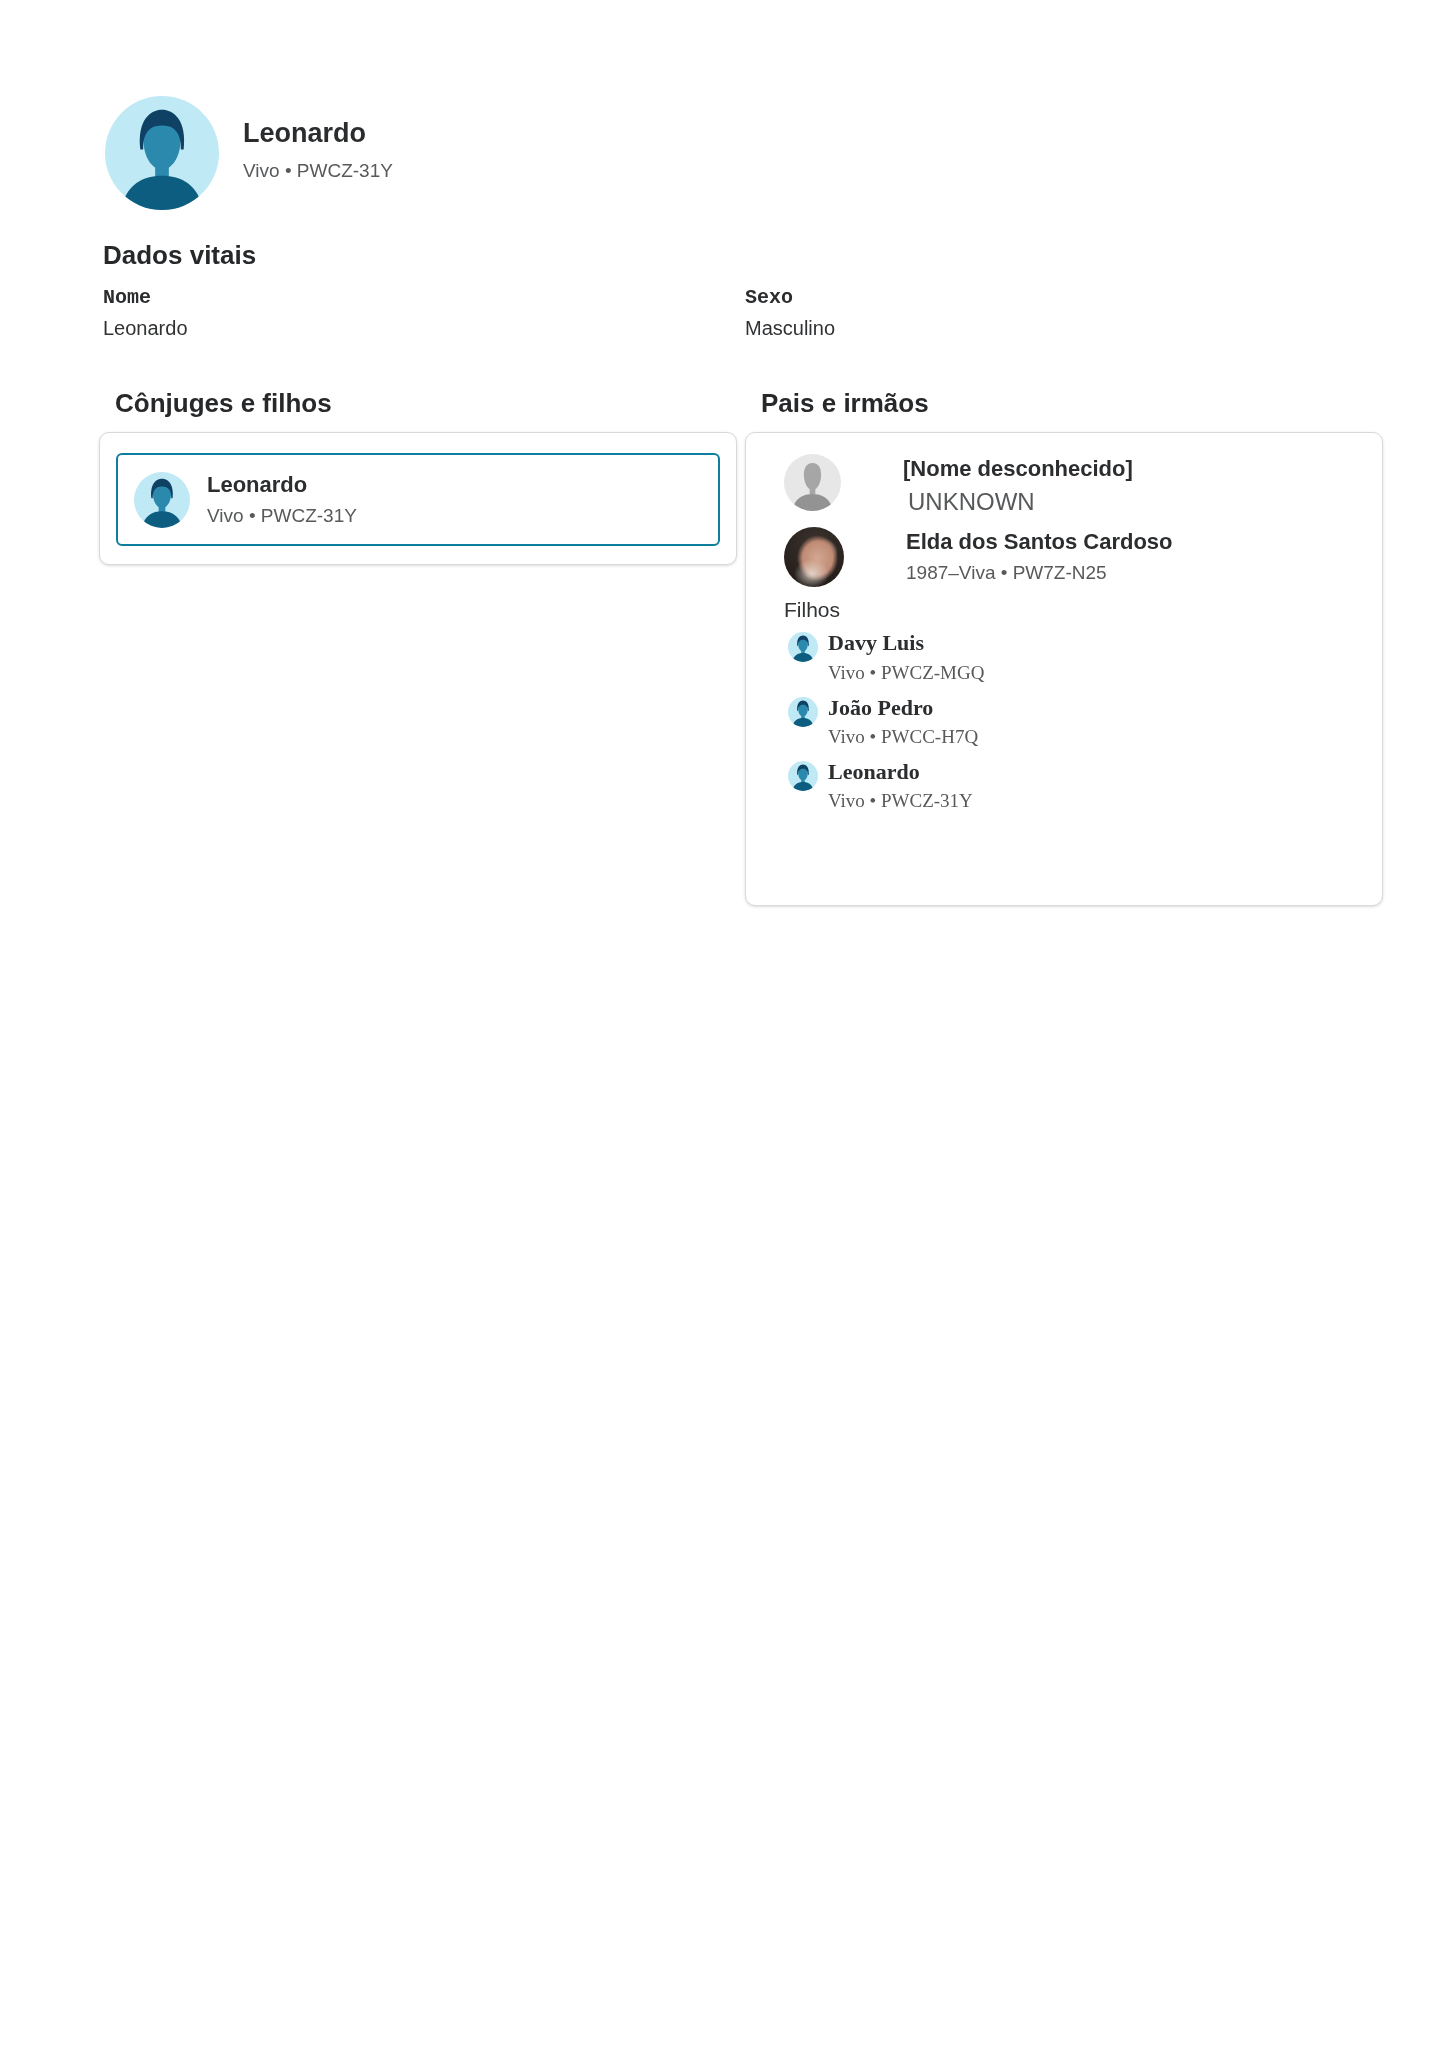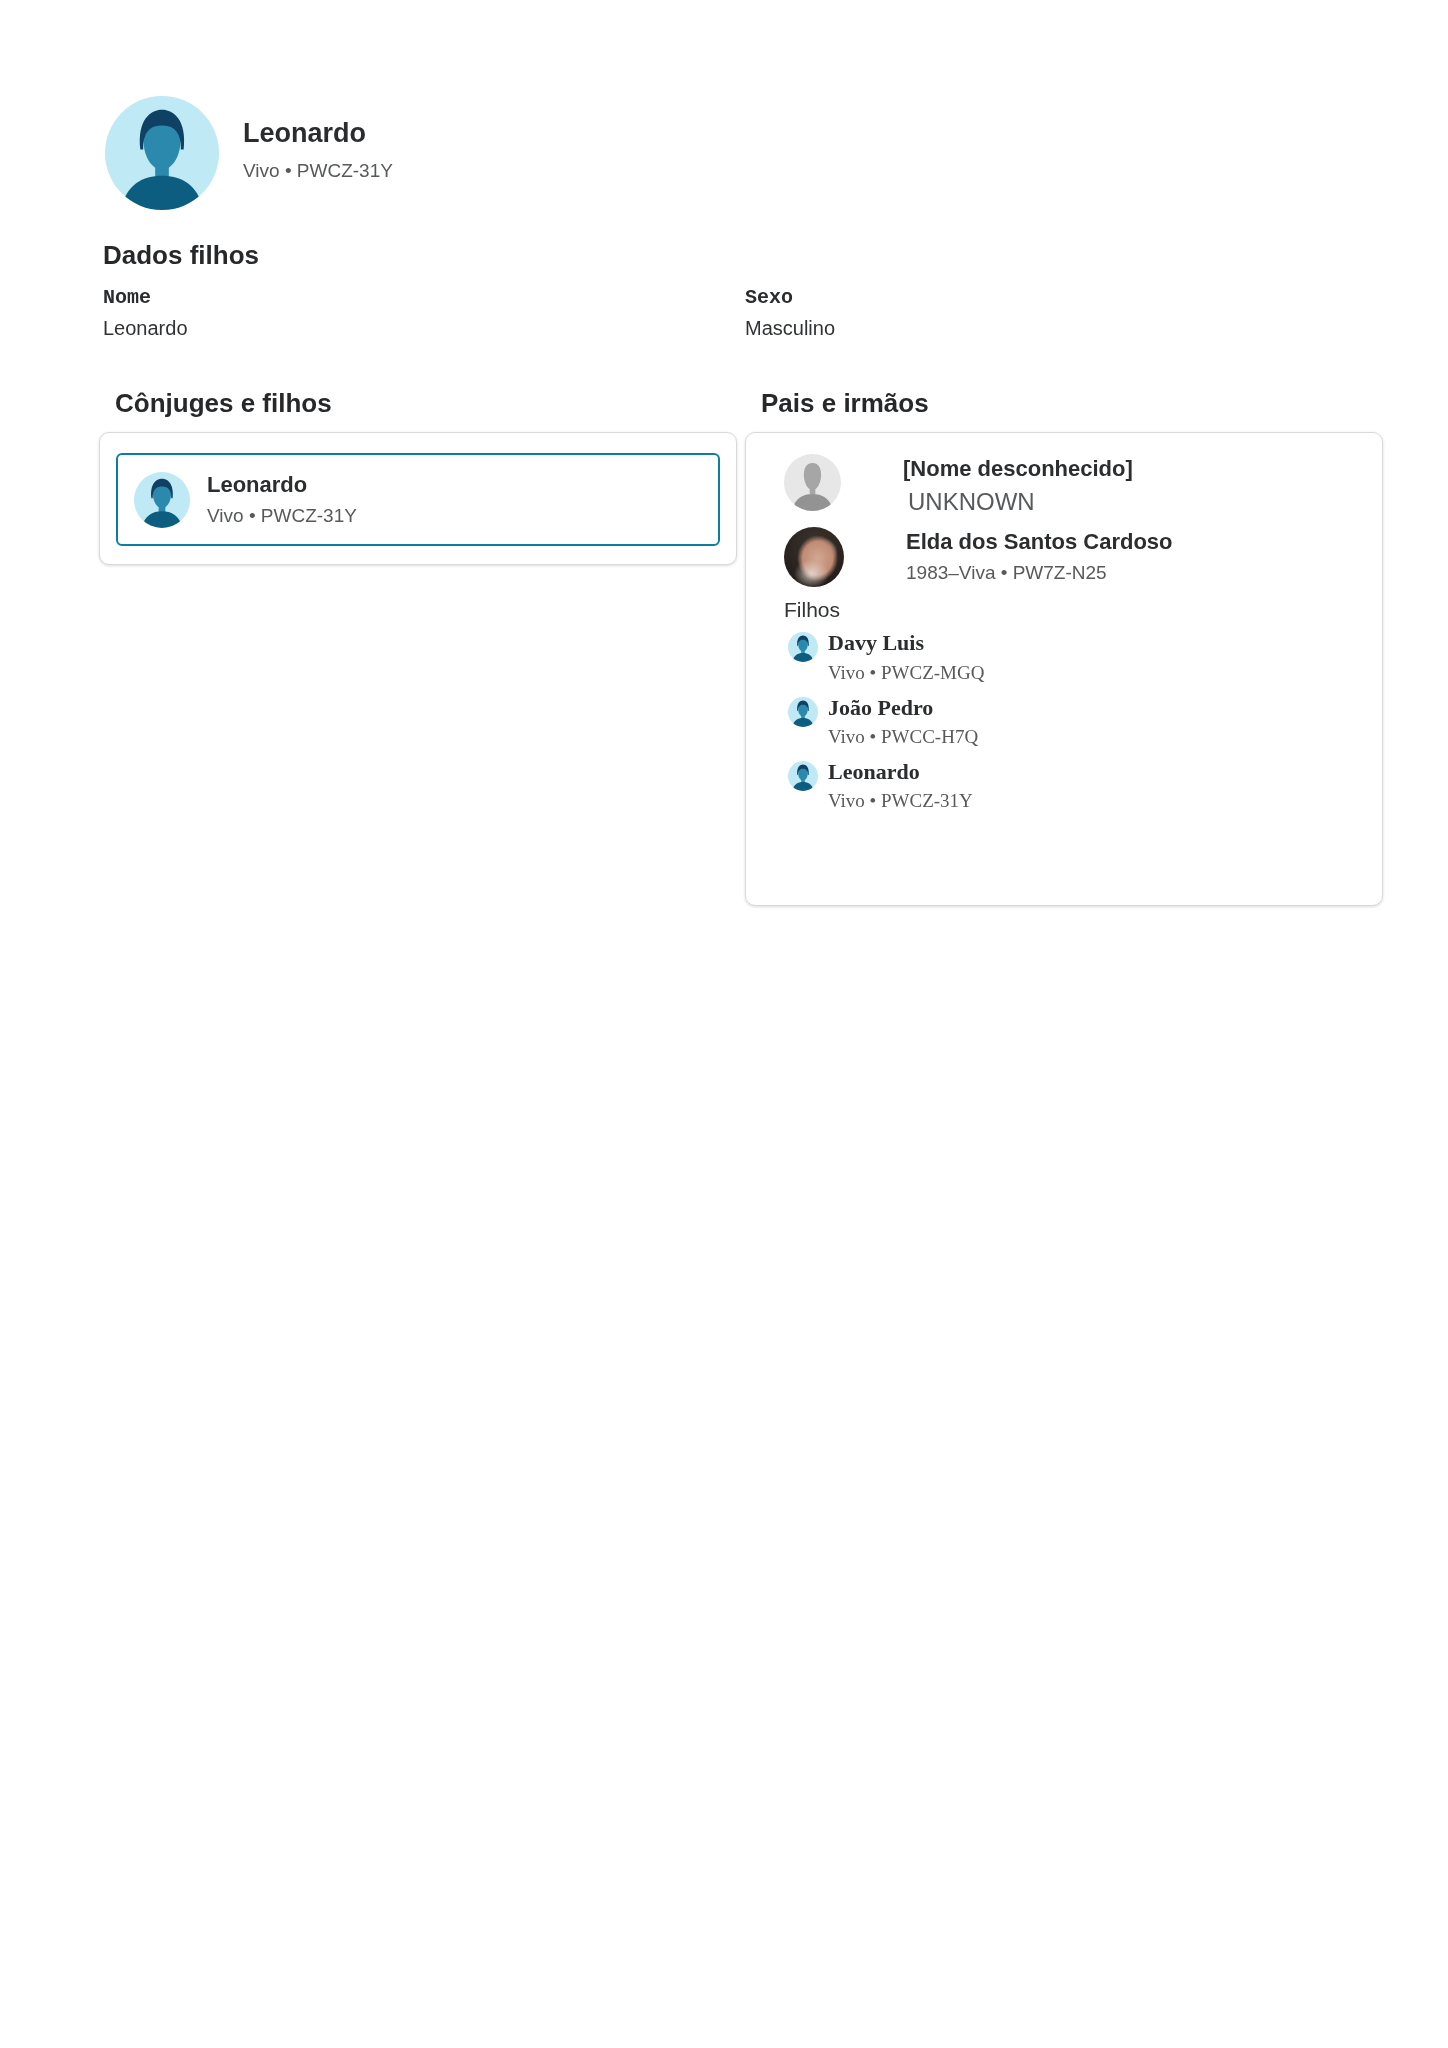--- a/index.html
+++ b/index.html
@@ -108,21 +108,21 @@
       <path class="hair" d="M31 47 C28 21 40 12 50 12 C60 12 72 21 69 47 L66.5 47 C67 33 61 25.5 50 26 C39 25.5 33 33 33.5 47 Z"></path>
       <path class="torso" d="M14 102 C17 78 33 70 50 70 C67 70 83 78 86 102 Z"></path>
     </svg>
   </span>
   <div class="text">
     <div class="profile-name">Leonardo</div>
     <div class="profile-details">Vivo • PWCZ-31Y</div>
   </div>
 </div>
 
-<h2 class="section-heading" id="vitals-heading">Dados filhos</h2>
+<h2 class="section-heading" id="vitals-heading">Dados vitais</h2>
 
 <div class="vital-field" id="vital-field-name">
   <div class="vital-label">Nome</div>
   <div class="vital-value">Leonardo</div>
 </div>
 <div class="vital-field" id="vital-field-sex">
   <div class="vital-label">Sexo</div>
   <div class="vital-value">Masculino</div>
 </div>
 
@@ -158,21 +158,21 @@
       <div class="text">
         <div class="person-name">[Nome desconhecido]</div>
         <div class="person-details unknown-tag">UNKNOWN</div>
       </div>
     </div>
 
     <div class="parent-row" id="mother-row">
       <span class="avatar photo"></span>
       <div class="text">
         <div class="person-name">Elda dos Santos Cardoso</div>
-        <div class="person-details">1983–Viva • PW7Z-N25</div>
+        <div class="person-details">1987–Viva • PW7Z-N25</div>
       </div>
     </div>
 
     <div class="children-label">Filhos</div>
 
     <div class="children-list">
 
       <div class="child-row">
         <span class="avatar male">
           <svg viewBox="0 0 100 100" aria-hidden="true">

